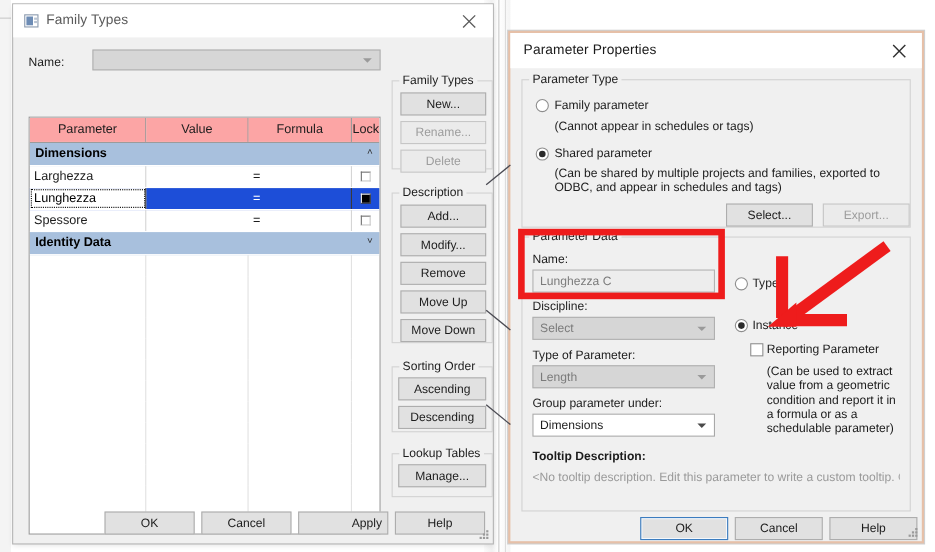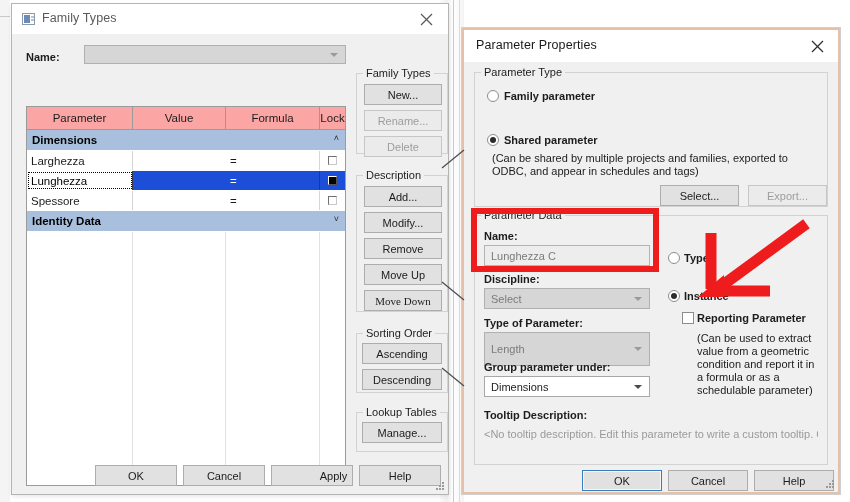--- a/index.html
+++ b/index.html
@@ -35,21 +35,21 @@
   .dialog.right .title-text{left:12px;top:8px;color:#1a1a1a;font-size:12.5px;}
   .close-btn{position:absolute;top:0;right:0;width:44px;height:30px;cursor:default;}
   .close-btn svg{position:absolute;left:16px;top:9px;}
   .dialog.right .close-btn{height:32px;width:40px;}
   .dialog.right .close-btn svg{left:13px;top:10px;}
 
   .body{position:absolute;left:0;right:0;top:30px;bottom:0;}
   .dialog.right .body{top:32px;}
 
   
-  .lbl{position:absolute;font-size:11px;color:#1c1c1c;font-weight:bold;}
+  .lbl{position:absolute;font-size:11px;color:#1c1c1c;}
   .combo{position:absolute;background:#d6d6d6;border:1px solid #b0b0b0;box-sizing:border-box;}
   .combo .cv{position:absolute;left:6px;top:50%;transform:translateY(-50%);color:#7b7b7b;font-size:11px;}
   .combo .arrow{position:absolute;right:7px;top:50%;margin-top:-2px;
        width:0;height:0;border-left:4px solid transparent;border-right:4px solid transparent;
        border-top:4px solid #9a9a9a;}
   .combo.enabled{background:#ffffff;border-color:#a8a8a8;}
   .combo.enabled .cv{color:#1c1c1c;}
   .combo.enabled .arrow{border-top-color:#4a4a4a;}
 
   
@@ -284,21 +284,21 @@
     <div class="btn disabled" style="left:352px;top:76px;width:78px;height:21px;">Rename...</div>
     <div class="btn disabled" style="left:352px;top:102px;width:78px;height:21px;">Delete</div>
 
     <div class="group" style="left:344px;top:141px;width:92px;height:137px;">
       <span class="gtitle">Description</span>
     </div>
     <div class="btn" style="left:352px;top:152px;width:78px;height:21px;">Add...</div>
     <div class="btn" style="left:352px;top:178px;width:78px;height:21px;">Modify...</div>
     <div class="btn" style="left:352px;top:204px;width:78px;height:21px;">Remove</div>
     <div class="btn" style="left:352px;top:230px;width:78px;height:21px;">Move Up</div>
-    <div class="btn" style="left:352px;top:256px;width:78px;height:21px;font-family:Liberation Serif, serif;">Move Down</div>
+    <div class="btn" style="left:352px;top:256px;width:78px;height:21px;">Move Down</div>
 
     <div class="group" style="left:344px;top:299px;width:92px;height:60px;">
       <span class="gtitle">Sorting Order</span>
     </div>
     <div class="btn" style="left:350px;top:309px;width:80px;height:21px;">Ascending</div>
     <div class="btn" style="left:350px;top:335px;width:80px;height:21px;">Descending</div>
 
     <div class="group" style="left:344px;top:378px;width:92px;height:40px;">
       <span class="gtitle">Lookup Tables</span>
     </div>
@@ -332,45 +332,46 @@
   </div>
 
   <div class="body">
 
     <div class="group" style="left:10px;top:10px;width:354px;height:135px;">
       <span class="gtitle">Parameter Type</span>
     </div>
 
     <span class="radio" style="left:23px;top:28px;"></span>
     <span class="lbl" style="left:40px;top:28px;">Family parameter</span>
+    <span class="desc" style="left:40px;top:47px;width:300px;">(Cannot appear in schedules or tags)</span>
 
     <span class="radio on" style="left:23px;top:72px;"></span>
     <span class="lbl" style="left:40px;top:72px;">Shared parameter</span>
-    <span class="desc" style="left:28px;top:90px;width:305px;">(Can be shared by multiple projects and families, exported to ODBC, and appear in schedules and tags)</span>
+    <span class="desc" style="left:40px;top:90px;width:305px;">(Can be shared by multiple projects and families, exported to ODBC, and appear in schedules and tags)</span>
 
     <div class="btn" style="left:196px;top:123px;width:79px;height:21px;">Select...</div>
     <div class="btn disabled" style="left:284px;top:123px;width:79px;height:21px;">Export...</div>
 
     <div class="group" style="left:10px;top:153px;width:354px;height:250px;">
       <span class="gtitle">Parameter Data</span>
     </div>
 
     <span class="lbl" style="left:20px;top:168px;">Name:</span>
     <div class="combo" style="left:20px;top:183px;width:166px;height:21px;background:#ededed;border-color:#b3b3b3;">
       <span class="cv">Lunghezza C</span>
     </div>
 
     <span class="lbl" style="left:20px;top:211px;">Discipline:</span>
     <div class="combo" style="left:20px;top:226px;width:166px;height:21px;">
       <span class="cv">Select</span>
       <span class="arrow"></span>
     </div>
 
     <span class="lbl" style="left:20px;top:255px;">Type of Parameter:</span>
-    <div class="combo" style="left:20px;top:270px;width:166px;height:34px;padding-left:48px;">
+    <div class="combo" style="left:20px;top:270px;width:166px;height:21px;padding-left:48px;">
       <span class="cv">Length</span>
       <span class="arrow"></span>
     </div>
 
     <span class="lbl" style="left:20px;top:299px;">Group parameter under:</span>
     <div class="combo enabled" style="left:20px;top:314px;width:166px;height:21px;">
       <span class="cv">Dimensions</span>
       <span class="arrow"></span>
     </div>
 

